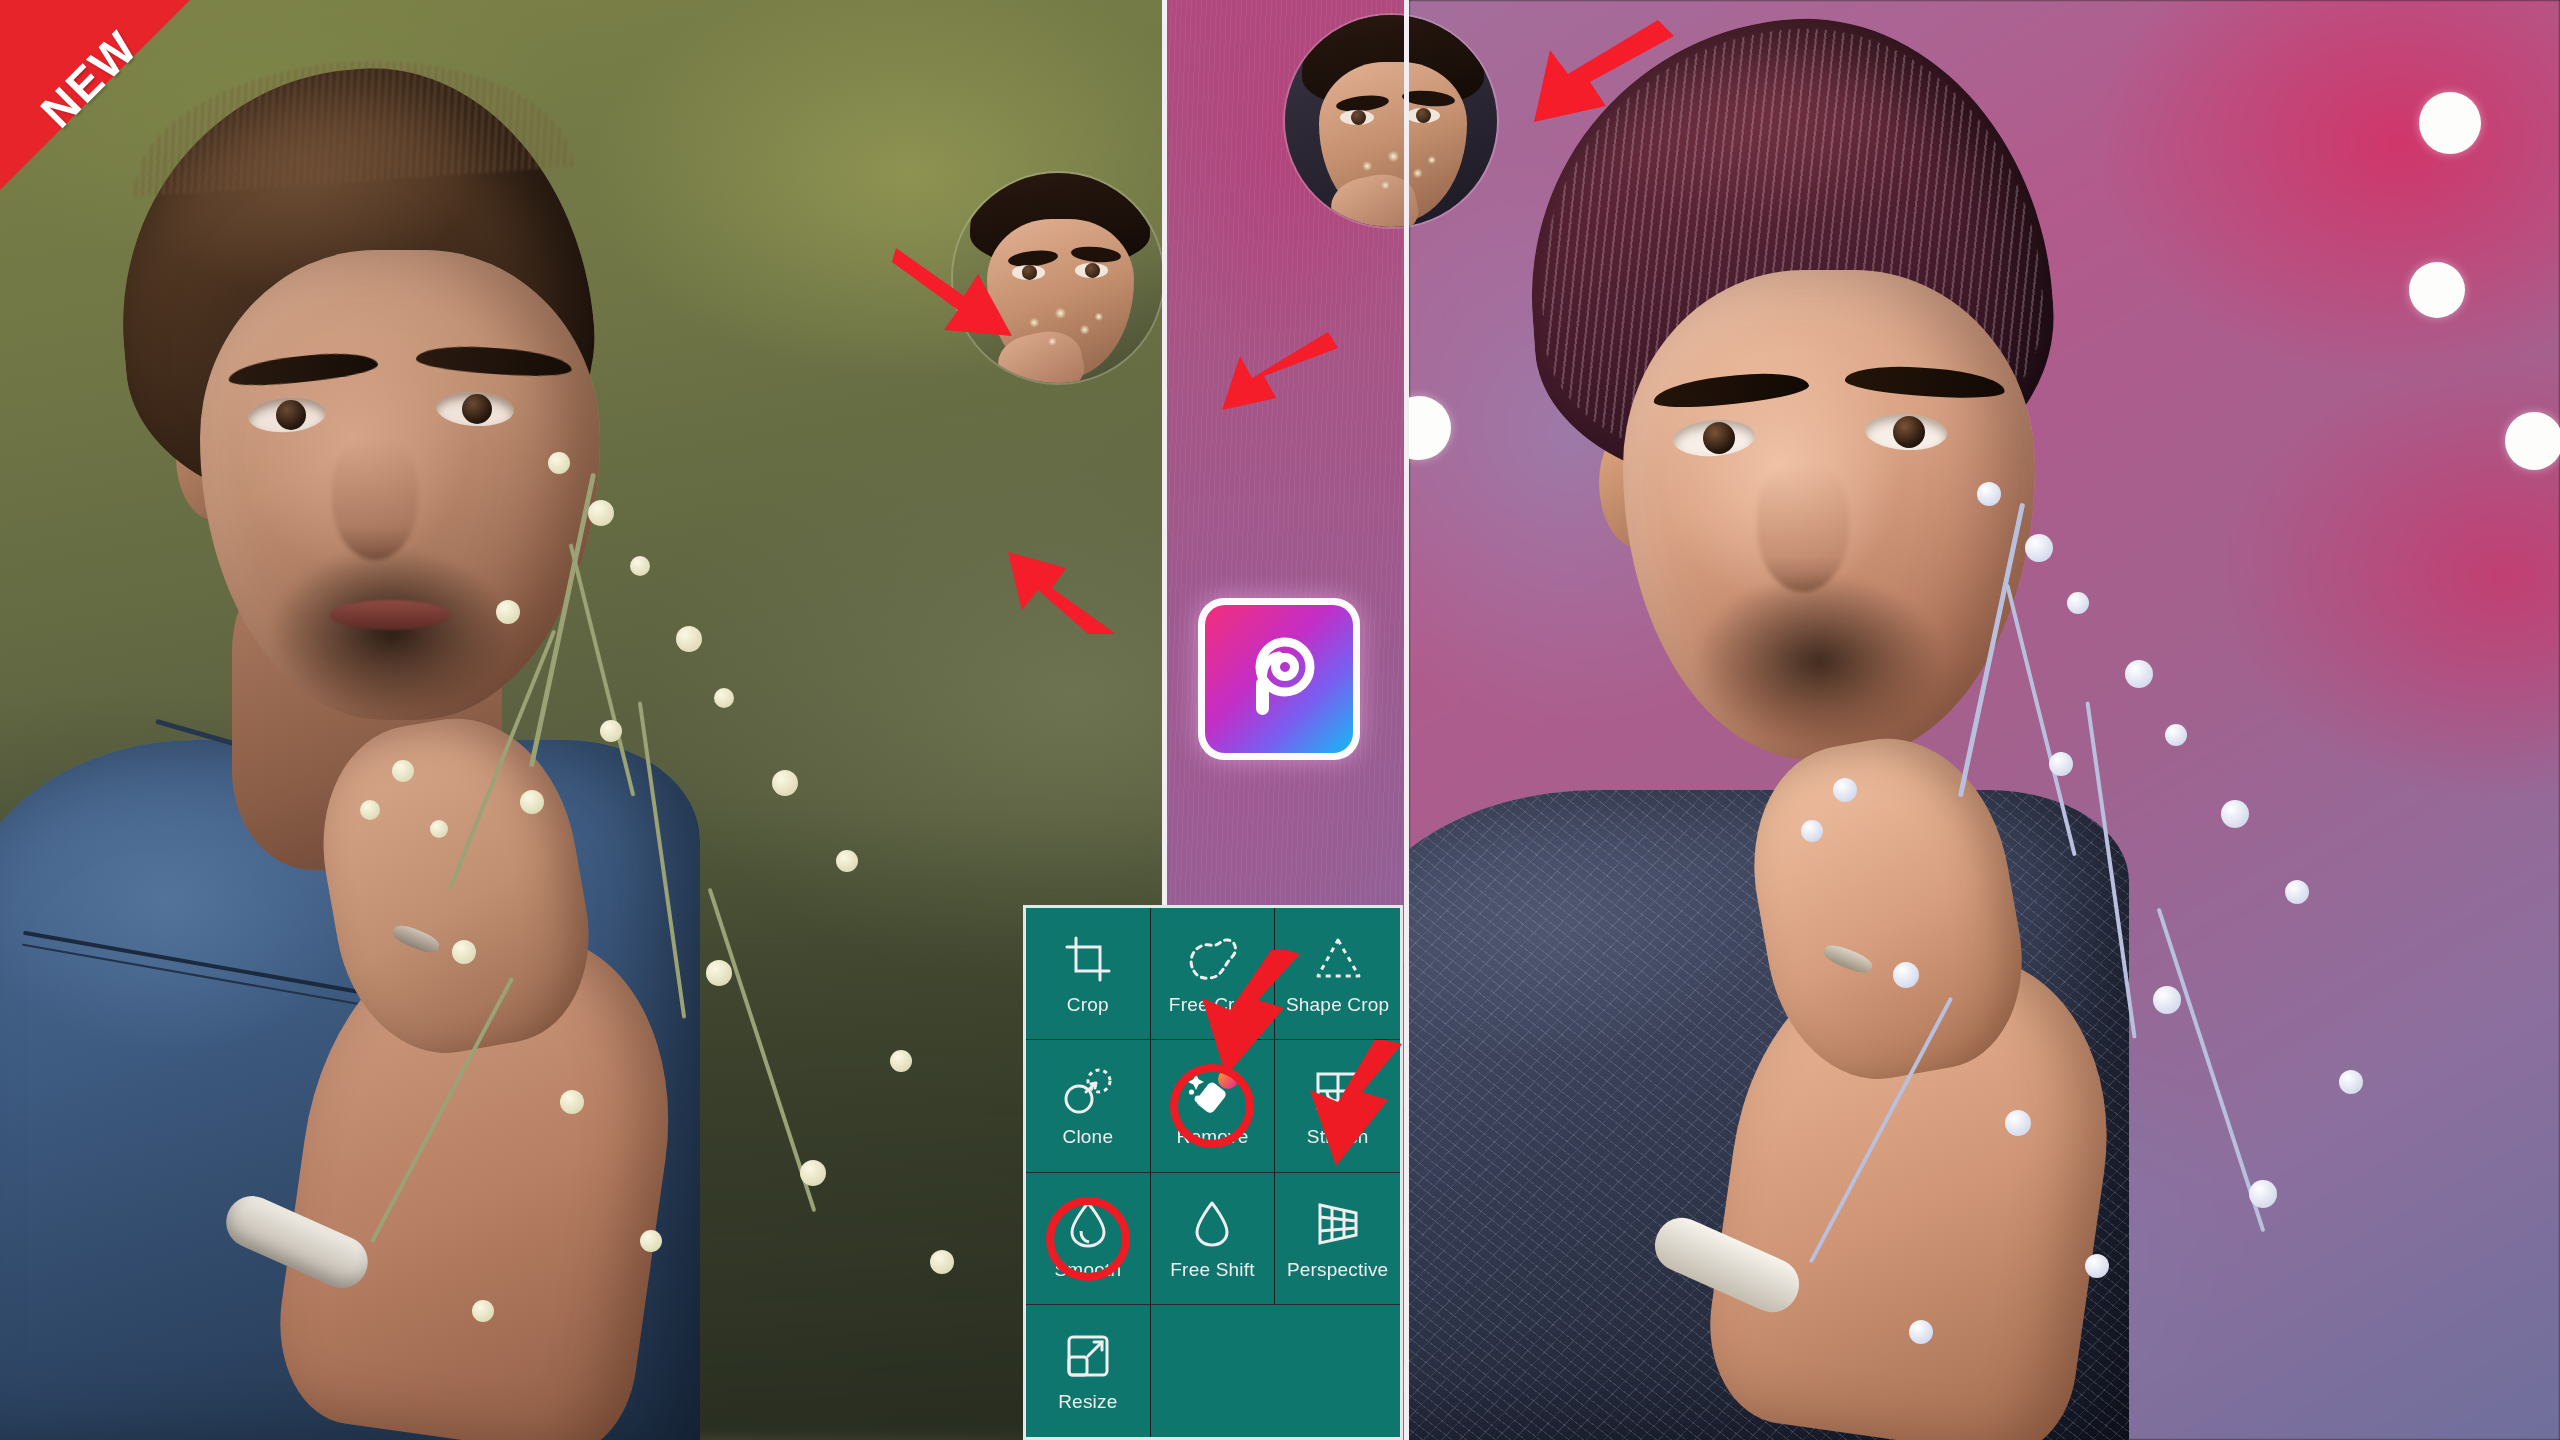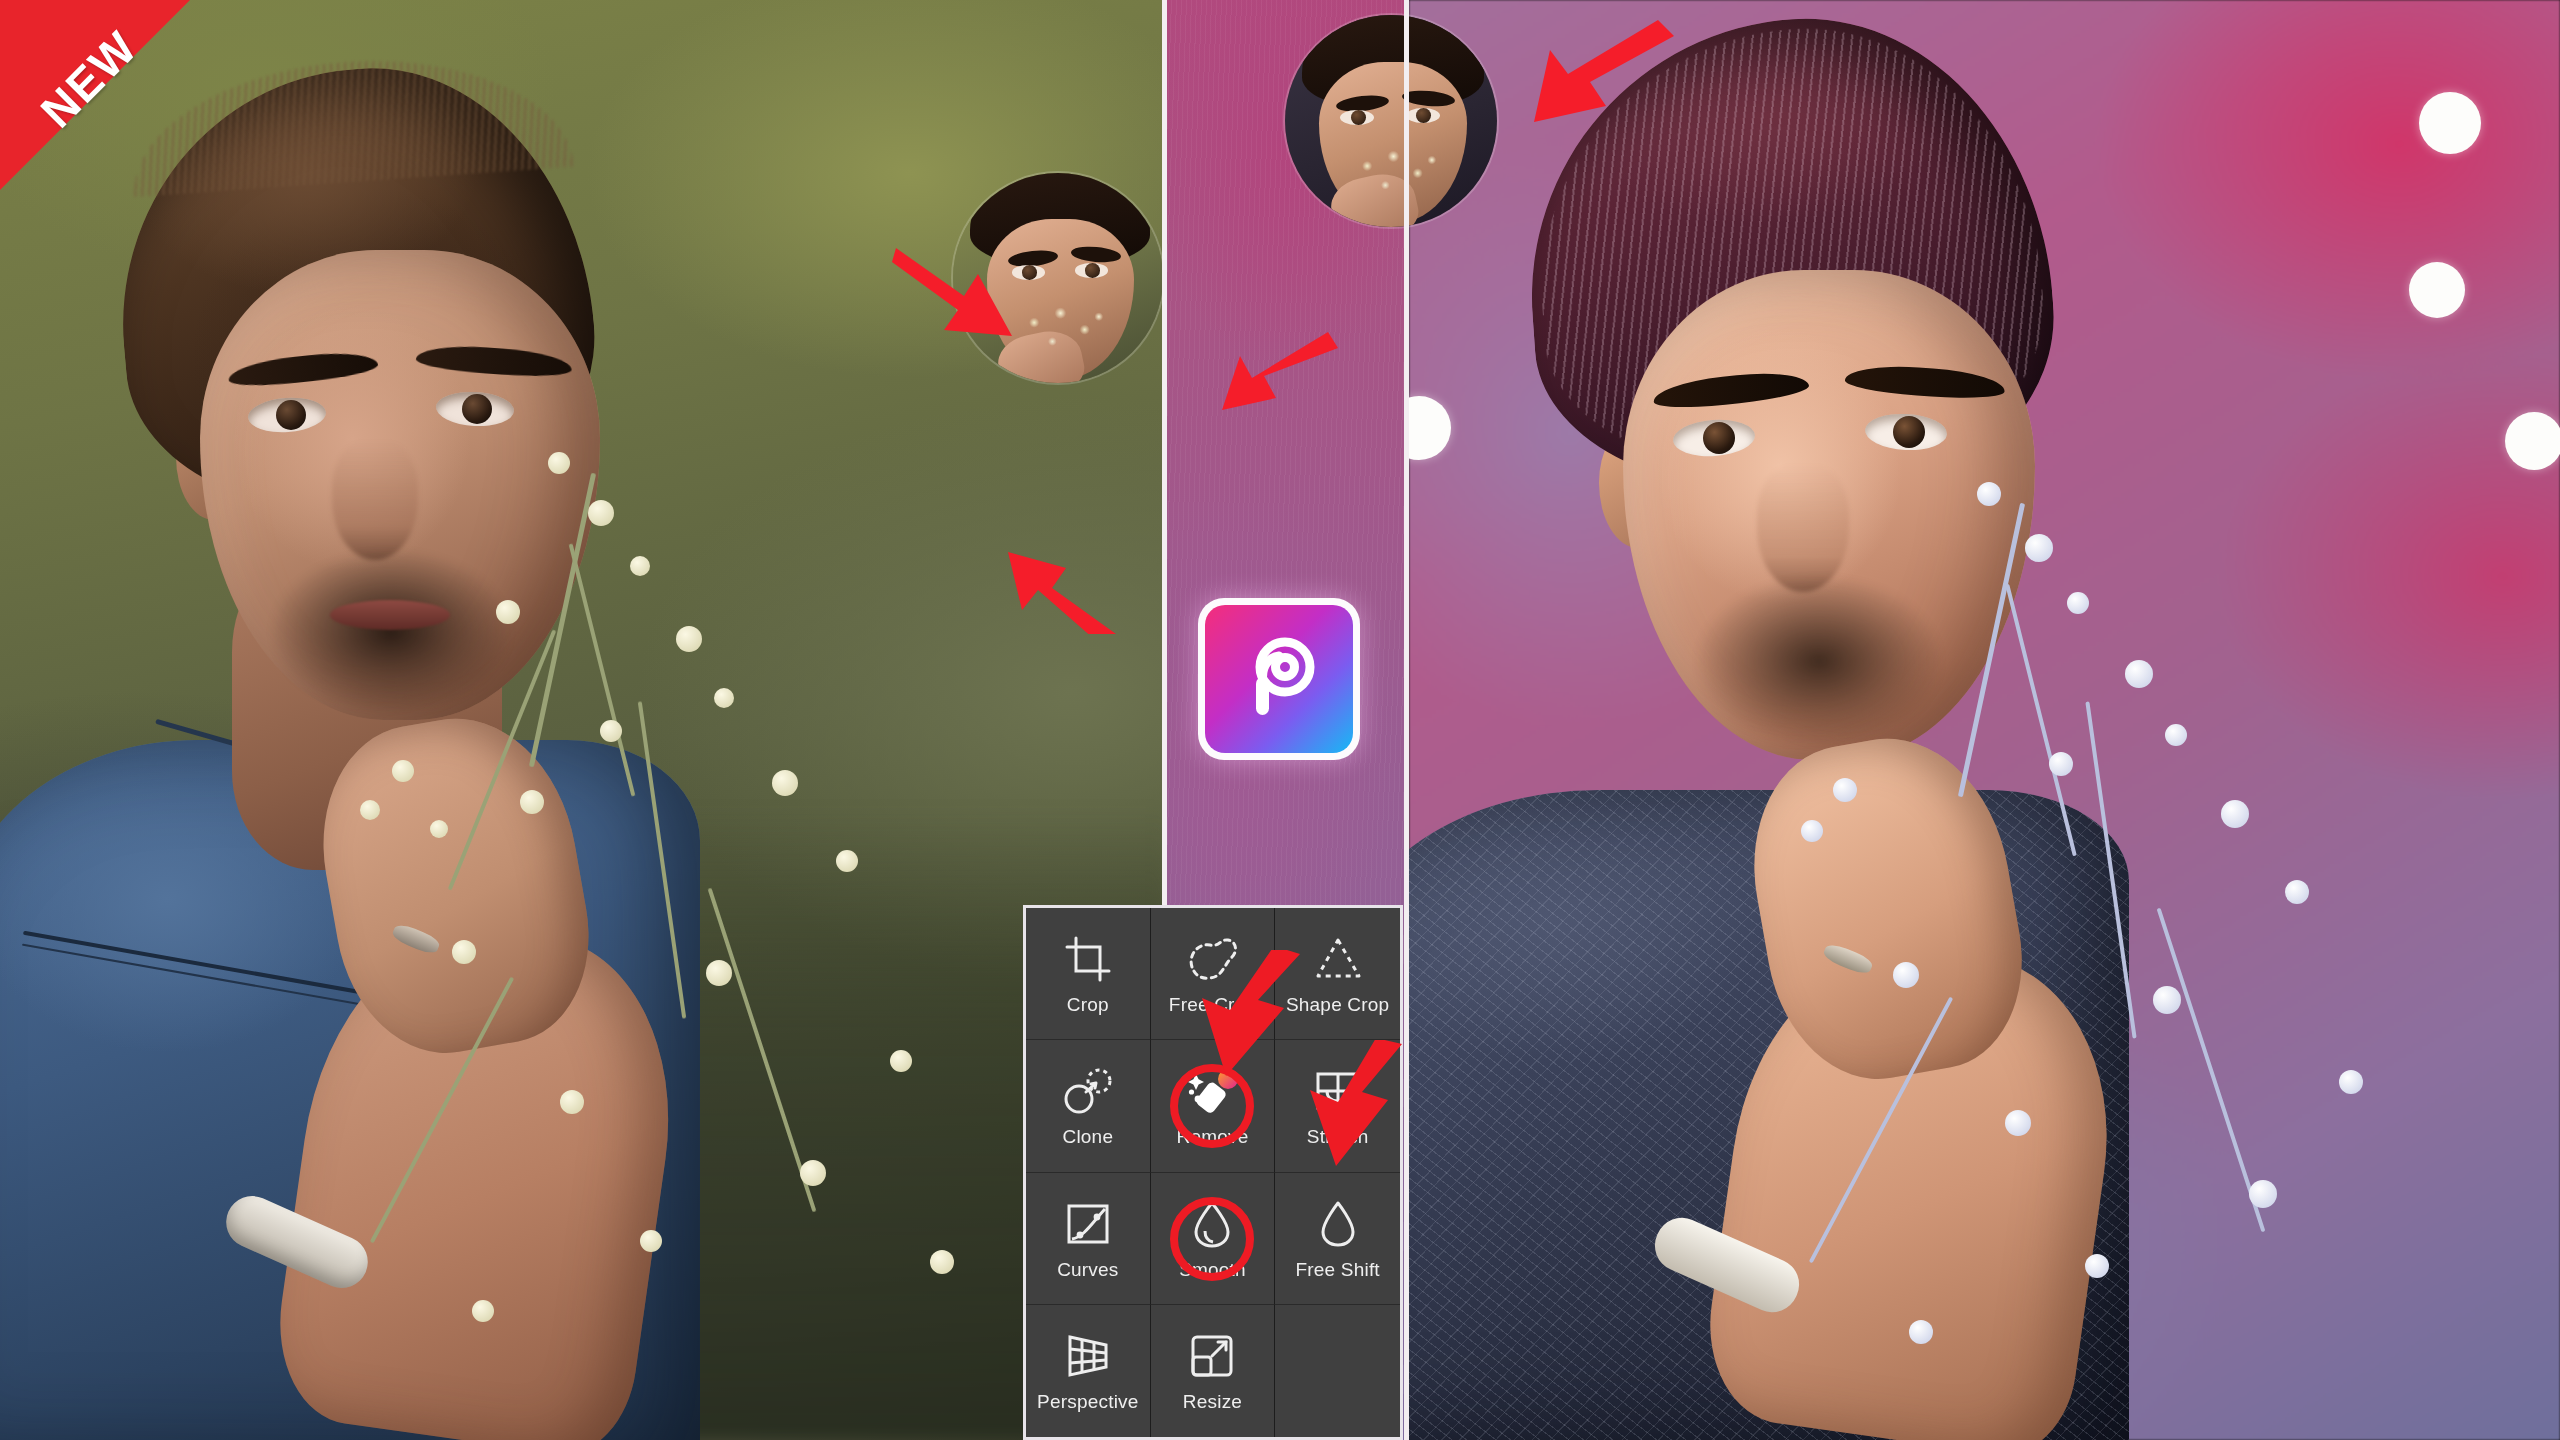--- a/index.html
+++ b/index.html
@@ -227,21 +227,21 @@
   
   #picsart-logo{position:absolute;left:1198px;top:598px;width:148px;height:148px;z-index:25;
     border-radius:26px;padding:7px;background:#fdfbfd;
     box-shadow:0 0 26px rgba(255,200,255,.45);}
   #picsart-logo .inner{width:100%;height:100%;border-radius:20px;
     background:linear-gradient(135deg,#f42e7b 0%,#c32ec6 42%,#7b5cf0 68%,#16b9f5 100%);
     display:flex;align-items:center;justify-content:center;}
 
   
   #tool-panel{position:absolute;left:1023px;top:905px;width:380px;height:535px;z-index:28;
-    background:#404040;border:3px solid #e8e4ea;box-sizing:border-box;
+    background:#0f766e;border:3px solid #e8e4ea;box-sizing:border-box;
     display:grid;grid-template-columns:repeat(3,1fr);grid-template-rows:repeat(4,1fr);}
   .tool-cell{position:relative;display:flex;flex-direction:column;align-items:center;
     justify-content:center;gap:7px;border-right:1px solid #1d1d1d;border-bottom:1px solid #2a2a2a;}
   .tool-cell:nth-child(3n){border-right:none;}
   .tool-cell:nth-child(n+10){border-bottom:none;}
   .tool-icon{width:56px;height:56px;display:flex;align-items:center;justify-content:center;}
   .tool-icon svg{display:block;}
   .tool-label{color:#efefef;font-size:19px;font-family:"Liberation Sans",sans-serif;
     letter-spacing:.2px;white-space:nowrap;}
   .hl-ring{position:absolute;left:50%;top:24px;width:84px;height:84px;margin-left:-42px;
@@ -533,33 +533,20 @@
               <path d="M5 23 H45"></path>
               <path d="M25 6 V40"></path>
           <path d="M14 23 C14 30 19 33 25 33 C32 33 36 30 36 23"></path>
             </g>
           </svg>
       </span>
       <span class="tool-label">Stretch</span>
     </div>
 
 
-    <div class="tool-cell">
-      <span class="tool-icon">
-        <svg width="48" height="46" viewBox="0 0 48 46">
-            <g fill="none" stroke="#eee" stroke-width="3">
-          <rect x="5" y="5" width="38" height="36"></rect>
-              <path d="M8 38 C20 36 28 22 41 8"></path>
-            </g>
-          <circle cx="16" cy="34" r="3.4" fill="#eee"></circle>
-            <circle cx="33" cy="16" r="3.4" fill="#eee"></circle>
-          </svg>
-      </span>
-      <span class="tool-label">Curves</span>
-    </div>
 
     <div class="tool-cell">
       <span class="hl-ring"></span>
       <span class="tool-icon">
         <svg width="42" height="50" viewBox="0 0 42 50">
             <g fill="none" stroke="#eee" stroke-width="3" stroke-linejoin="round">
           <path d="M21 4 C21 4 5 23 5 33 C5 41.5 12 47 21 47 C30 47 37 41.5 37 33 C37 23 21 4 21 4 Z"></path>
           <path d="M14 32 C14 38 17 42 22 43"></path>
             </g>
           </svg>

